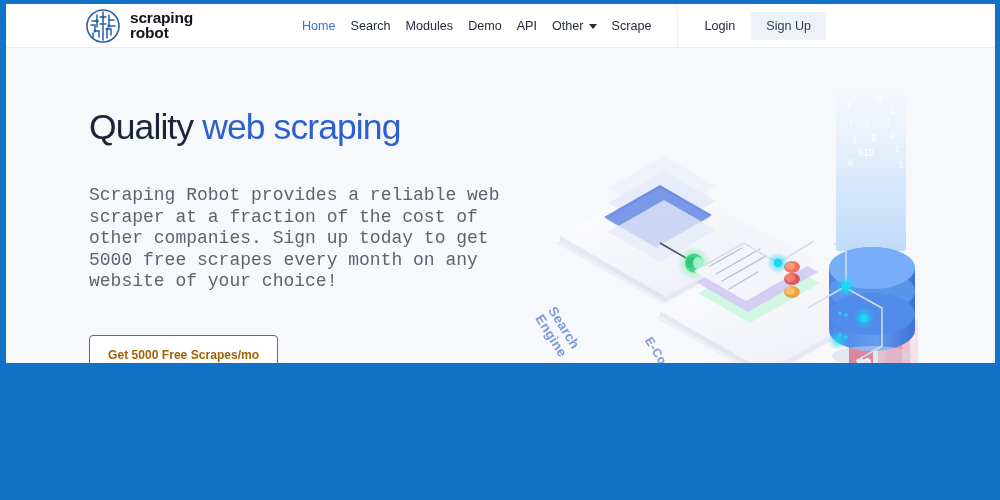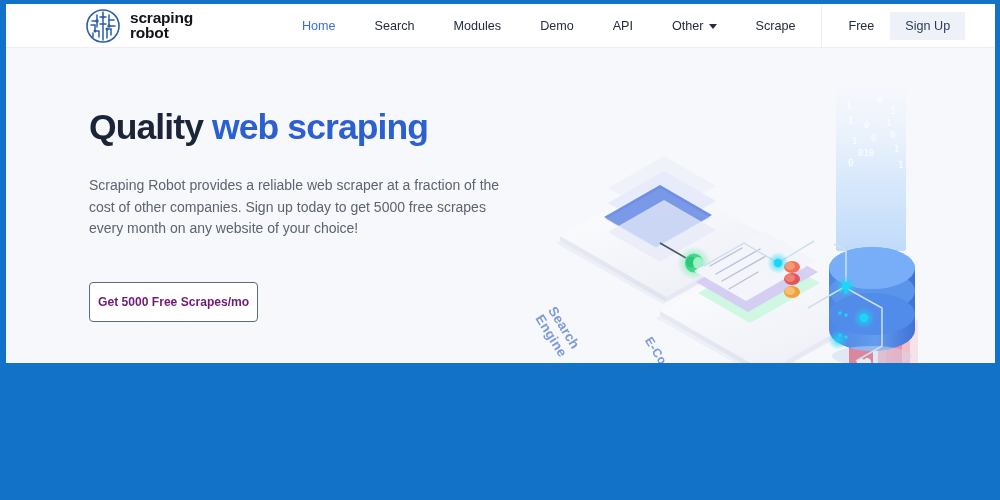--- a/index.html
+++ b/index.html
@@ -56,21 +56,21 @@
     line-height: 14.5px;
     font-weight: 700;
     color: #13131a;
     letter-spacing: -0.2px;
   }
   .logo-text span { display: block; }
 
   .nav {
     display: flex;
     align-items: center;
-    gap: 39px;
+    gap: 15px;
     margin-left: 109px;
   }
 
   .nav-item {
     font-size: 12.6px;
     color: #242d3c;
     text-decoration: none;
     white-space: nowrap;
     cursor: pointer;
     display: inline-flex;
@@ -132,54 +132,55 @@
   .hero-copy {
     position: absolute;
     left: 83px;
     top: 58px;
     width: 440px;
   }
 
   .headline {
     font-size: 35.5px;
     line-height: 43px;
-    font-weight: 700;
+    font-weight: 400;
     color: #1c2437;
     letter-spacing: -0.9px;
   }
   .headline .accent { color: #2c5fd0; }
 
   .subcopy {
-    margin-top: 26px;
-    font-size: 14px;
+    margin-top: 36px;
+    font-size: 18px;
     line-height: 21.5px;
     color: #5c6470;
     max-width: 424px;
+    font-family: Liberation Mono, monospace;
   }
 
   .cta-row {
     margin-top: 42px;
     display: flex;
     gap: 17px;
   }
 
   .btn {
     font-family: inherit;
     font-size: 12.1px;
     font-weight: 700;
     border-radius: 4px;
     cursor: pointer;
     white-space: nowrap;
   }
 
   .btn-outline {
     background: #ffffff;
-    color: #701a75;
+    color: #a16207;
     border: 1px solid #5d6b7d;
-    padding: 12px 8px;
+    padding: 12px 18px;
   }
 
   .btn-solid {
     background: #2a56c4;
     color: #ffffff;
     border: none;
     padding: 13px 45px;
   }
 
   
@@ -285,21 +286,21 @@
         <a class="nav-item">
           <span>Other</span>
           <i class="caret"></i>
         </a>
         <a class="nav-item">Scrape</a>
       </nav>
 
       <div class="divider"></div>
 
       <div class="auth">
-        <a class="login-link">Free</a>
+        <a class="login-link">Login</a>
         <button class="signup-btn">Sign Up</button>
       </div>
     </div>
 
     <div class="hero">
 
       <div class="hero-copy">
         <h1 class="headline">
           <span>Quality </span><span class="accent">web scraping</span><br>
         </h1>

